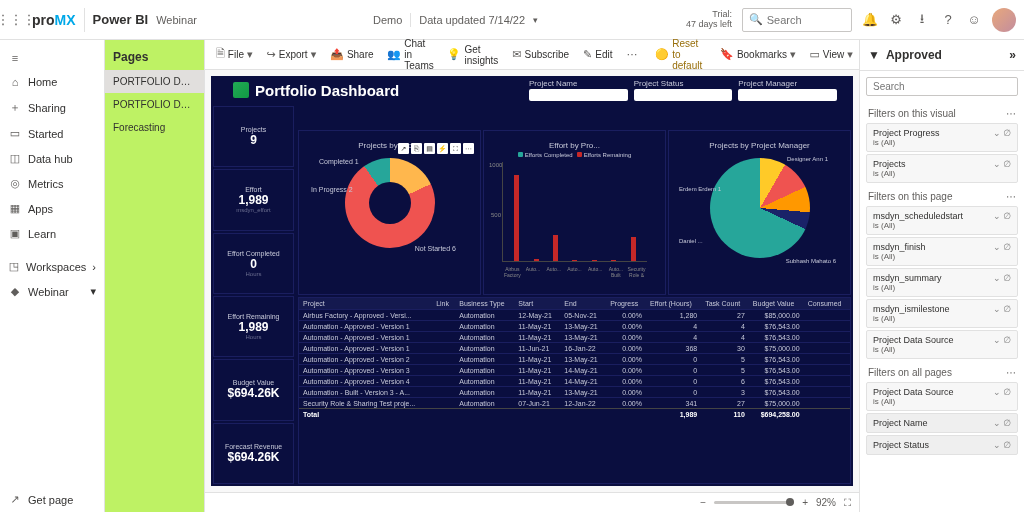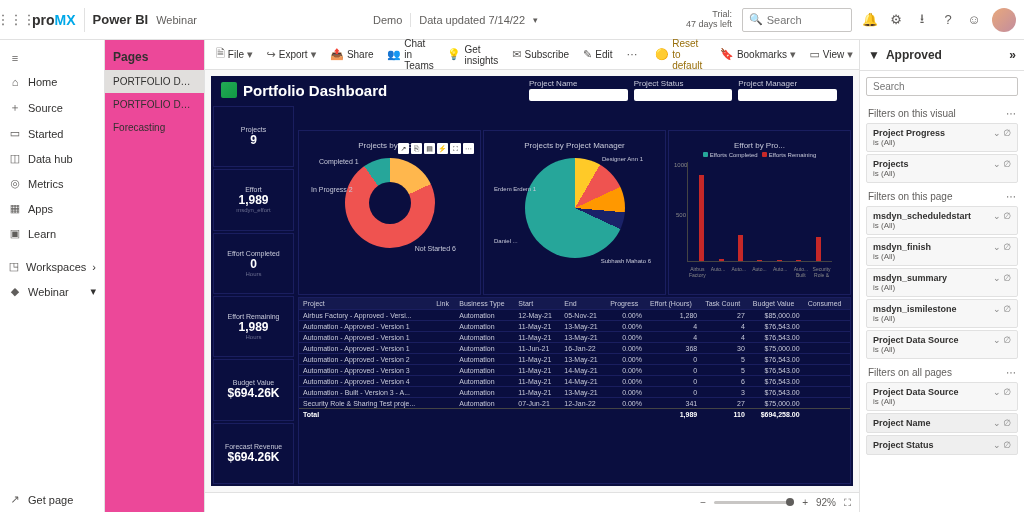--- a/index.html
+++ b/index.html
@@ -16,34 +16,34 @@
 .trial { font-size: 9px; text-align: right; line-height: 1.1; color: #605e5c; }
 .search-box { display: flex; align-items: center; border: 1px solid #c8c6c4; border-radius: 2px; padding: 2px 6px; width: 110px; height: 24px; gap: 4px; }
 .search-box input { border: none; outline: none; width: 100%; font-size: 11px; }
 .ticon { width: 16px; height: 16px; display: inline-flex; align-items: center; justify-content: center; color: #605e5c; font-size: 13px; cursor: pointer; }
 .avatar { width: 24px; height: 24px; border-radius: 50%; background: linear-gradient(135deg,#e8a87c,#c38d9e); }
 .body { display: flex; flex: 1; min-height: 0; }
 .leftnav-exp { width: 105px; border-right: 1px solid #e1e1e1; display: flex; flex-direction: column; padding-top: 6px; font-size: 11px; }
 .navitem { display: flex; align-items: center; gap: 6px; padding: 6px 8px; cursor: pointer; color: #323130; }
 .navicon { width: 14px; display: inline-flex; justify-content: center; color: #605e5c; }
 .navspacer { flex: 1; }
-.pages-col { width: 100px; border-right: 1px solid #e1e1e1; background: #ec4899; display:flex; flex-direction:column; }
+.pages-col { width: 100px; border-right: 1px solid #e1e1e1; background: #bef264; display:flex; flex-direction:column; }
 .pages-head { padding: 10px 8px 6px; font-size: 12px; font-weight: 600; }
 .page-item { padding: 6px 8px; font-size: 10px; cursor: pointer; color: #323130; white-space: nowrap; overflow: hidden; text-overflow: ellipsis; }
 .page-item.active { background: #e1dfdd; }
 .report-area { flex: 1; display: flex; flex-direction: column; min-width: 0; }
 .toolbar { height: 30px; display: flex; align-items: center; padding: 0 6px; gap: 4px; border-bottom: 1px solid #e1e1e1; font-size: 10px; color: #323130; }
 .tbtn { display: flex; align-items: center; gap: 3px; padding: 3px 5px; cursor: pointer; border-radius: 2px; }
 .tbic { font-size: 11px; color: #605e5c; }
 .toolbar .sp { flex: 1; }
 .reset { color: #986f0b; }
 .reset .tbic { color: #ffc83d; }
 .canvas { flex: 1; padding: 6px; background: #f8f8f8; overflow: hidden; position: relative; }
 .dashboard { background: #0a0e3f; width: 100%; height: 100%; display: grid; grid-template-columns: 85px 1fr; grid-template-rows: 28px 24px 1fr; color: #fff; font-size: 9px; }
-.dash-header { grid-column: 1 / 3; display: flex; align-items: center; padding: 0 10px; gap: 18px; }
+.dash-header { grid-column: 1 / 3; display: flex; align-items: center; padding: 0 10px; gap: 18px; margin-left: 12px; }
 .dash-title { font-size: 15px; font-weight: bold; display:flex; align-items:center; gap:6px; }
 .dash-icon { width:16px; height:16px; background: linear-gradient(135deg,#2a5,#194); border-radius:2px; }
 .slicer-row { display: flex; gap: 6px; padding: 0 6px; align-items: flex-end; }
 .slicer { flex: 1; }
 .slicer-label { font-size: 8px; color: #c7c9d9; margin-bottom: 1px; }
 .slicer-box { background: #fff; border-radius: 2px; height: 12px; }
 .dash-filters { grid-column: 2; display: flex; gap: 6px; padding: 2px 6px 0; }
 .kpi-col { display: flex; flex-direction: column; gap: 2px; padding: 2px; grid-row: 2 / 4; }
 .kpi { background: #0a0e3f; border: 1px solid #1a1e5f; text-align: center; padding: 2px 1px; flex: 1; display:flex; flex-direction:column; justify-content:center; }
 .kpi-label { font-size: 7px; color: #c7c9d9; }
@@ -70,21 +70,21 @@
 .dtable td { padding:1.5px 4px; border-top:1px solid #1a1e5f; color:#c7c9d9; }
 .dtable .num { text-align:right; }
 .dtable tr.total td { border-top:1px solid #444; font-weight:bold; color:#fff; }
 .filters-panel { width: 165px; border-left: 1px solid #e1e1e1; background:#fff; display:flex; flex-direction:column; font-size:10px; overflow-y:auto; }
 .fp-head { display:flex; align-items:center; gap:6px; padding:8px; border-bottom:1px solid #e1e1e1; font-size:12px; font-weight:600; }
 .fp-search { margin:6px; }
 .fp-search input { width:100%; border:1px solid #c8c6c4; padding:3px 6px; font-size:10px; border-radius:2px; outline:none; }
 .fp-section { padding: 6px 8px 2px; font-size:10px; color:#605e5c; display:flex; justify-content:space-between; }
 .fcard { margin: 2px 6px; padding: 4px 6px; background:#f7f7f7; border:1px solid #e1e1e1; border-radius:2px; font-size:9px; position:relative; }
 .fcard.hl { background:#efefef; }
-.fcard .fname { color:#323130;font-weight:bold; }
+.fcard .fname { color:#323130; }
 .fcard .fval { color:#605e5c; font-size:8px; }
 .fcard .farrow { position:absolute; right:6px; top:4px; color:#888; font-size:9px; }
 .bottombar { height: 20px; border-top:1px solid #e1e1e1; display:flex; align-items:center; justify-content:flex-end; padding:0 8px; gap:8px; font-size:10px; color:#605e5c; }
 .zoom-slider { width:80px; height:3px; background:#c8c6c4; position:relative; border-radius:2px; }
 .zoom-thumb { position:absolute; width:8px; height:8px; background:#605e5c; border-radius:50%; top:-3px; left:72px; }
 .tool-icons { position:absolute; top:12px; right:6px; display:flex; gap:2px; }
 .tool-icons span { width:11px; height:11px; background:#fff; border-radius:1px; font-size:7px; display:flex; align-items:center; justify-content:center; color:#333; }
 .legend { font-size:6px; color:#c7c9d9; display:flex; gap:4px; justify-content:center; }
 .lg-dot { width:5px; height:5px; display:inline-block; border-radius:1px; margin-right:2px; }
 </style>
@@ -128,21 +128,21 @@
     <div class="leftnav-exp">
       <div class="navitem">
           <span class="navicon">≡</span>
         </div>
       <div class="navitem">
           <span class="navicon">⌂</span>
           <span>Home</span>
         </div>
       <div class="navitem">
           <span class="navicon">＋</span>
-          <span>Source</span>
+          <span>Sharing</span>
         </div>
       <div class="navitem">
           <span class="navicon">▭</span>
           <span>Started</span>
         </div>
       <div class="navitem">
           <span class="navicon">◫</span>
           <span>Data hub</span>
         </div>
       <div class="navitem">
@@ -304,30 +304,20 @@
                   </div>
                 <div class="chart-title">Projects by Proj...</div>
                 <div style="position:relative">
                   <div class="donut"></div>
                   <span class="donut-lbl" style="top:0;left:10px">Completed 1</span>
                   <span class="donut-lbl" style="top:28px;left:2px">In Progress 2</span>
                   <span class="donut-lbl" style="bottom:-4px;right:14px">Not Started 6</span>
                 </div>
               </div>
               <div class="chart-card">
-                <div class="chart-title">Projects by Project Manager</div>
-                <div style="position:relative">
-                  <div class="pie"></div>
-                  <span class="pie-lbl" style="top:-2px;right:12px">Designer Ann 1</span>
-                  <span class="pie-lbl" style="top:28px;left:0">Erdem Erdem 1</span>
-                  <span class="pie-lbl" style="bottom:14px;left:0">Daniel ...</span>
-                  <span class="pie-lbl" style="bottom:-6px;right:4px">Subhash Mahato 6</span>
-                </div>
-              </div>
-              <div class="chart-card">
                 <div class="chart-title">Effort by Pro...</div>
                 <div class="legend">
                     <span><span class="lg-dot" style="background:#26a69a"></span><span>Efforts Completed</span></span>
                     <span><span class="lg-dot" style="background:#c62828"></span><span>Efforts Remaining</span></span>
                   </div>
                 <div class="bars">
                   <span style="position:absolute;left:-14px;top:0;font-size:6px;color:#888">1000</span>
                   <span style="position:absolute;left:-12px;top:50px;font-size:6px;color:#888">500</span>
                   <div class="bar-group">
                       <div class="bar bc1" style="height:86px"></div>
@@ -352,20 +342,30 @@
                     </div>
                 </div>
                 <div class="axis-row">
                   <span class="axis-lbl">Airbus Factory</span>
                   <span class="axis-lbl">Auto...</span>
                   <span class="axis-lbl">Auto...</span>
                   <span class="axis-lbl">Auto...</span>
                   <span class="axis-lbl">Auto...</span>
                   <span class="axis-lbl">Auto... Built</span>
                   <span class="axis-lbl">Security Role &amp;</span>
+                </div>
+              </div>
+              <div class="chart-card">
+                <div class="chart-title">Projects by Project Manager</div>
+                <div style="position:relative">
+                  <div class="pie"></div>
+                  <span class="pie-lbl" style="top:-2px;right:12px">Designer Ann 1</span>
+                  <span class="pie-lbl" style="top:28px;left:0">Erdem Erdem 1</span>
+                  <span class="pie-lbl" style="bottom:14px;left:0">Daniel ...</span>
+                  <span class="pie-lbl" style="bottom:-6px;right:4px">Subhash Mahato 6</span>
                 </div>
               </div>
             </div>
             <div class="table-card">
               <table class="dtable" id="dtable">
                   <thead>
                     <tr id="dthead">
                       <th>Project</th>
                       <th>Link</th>
                       <th>Business Type</th>

